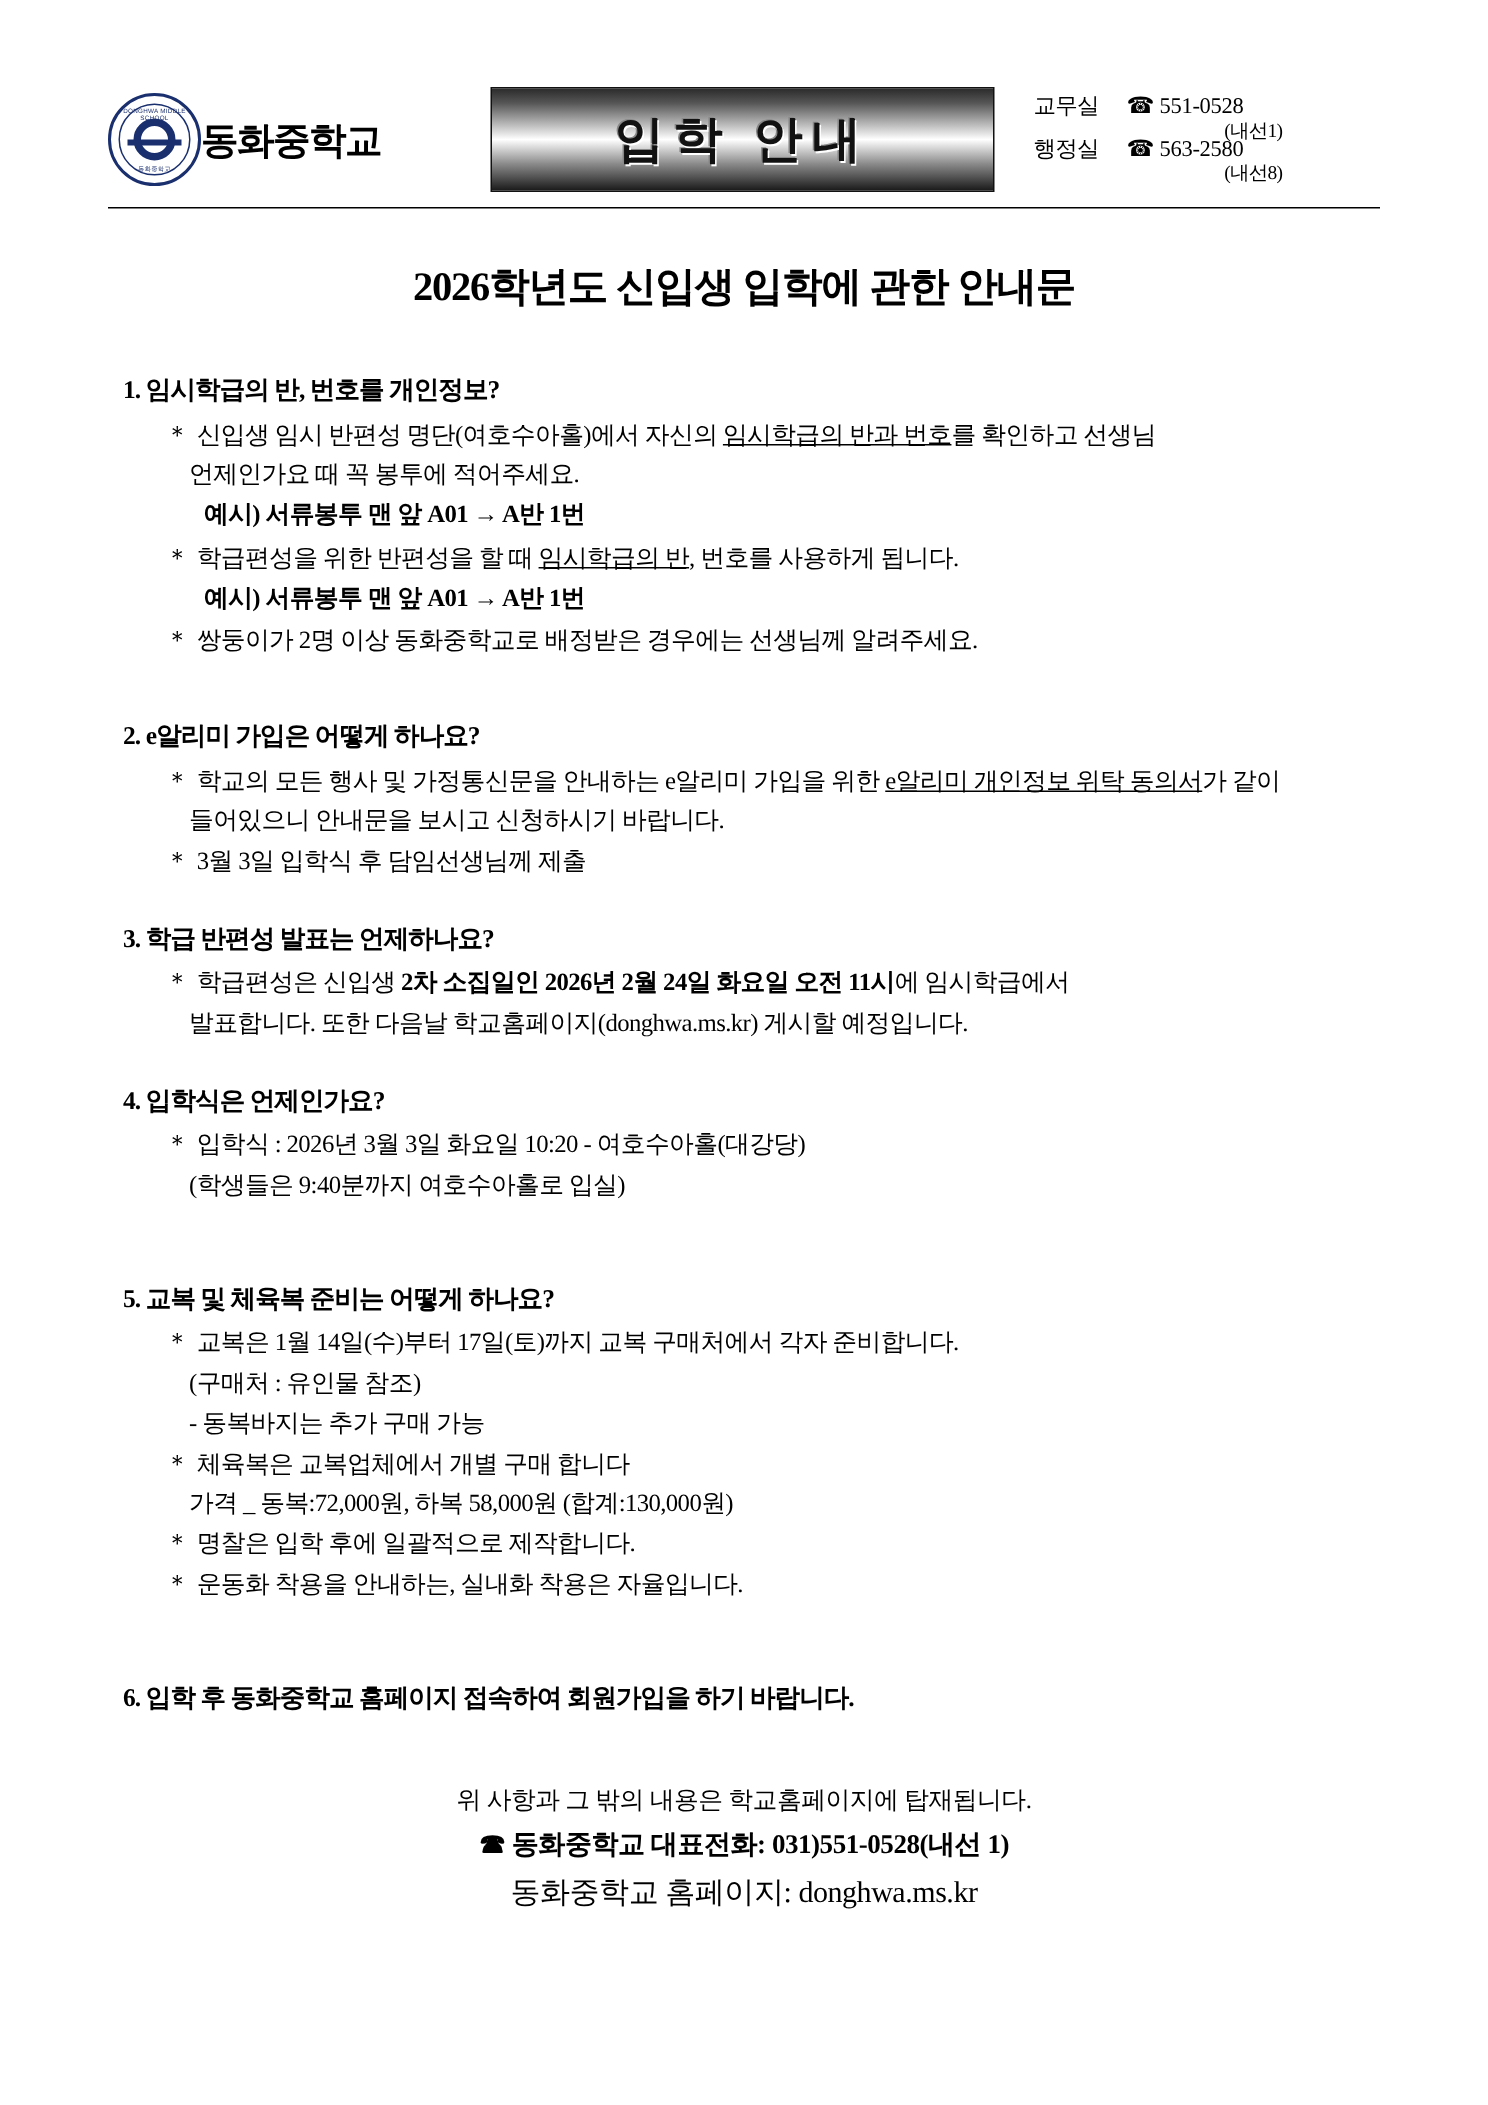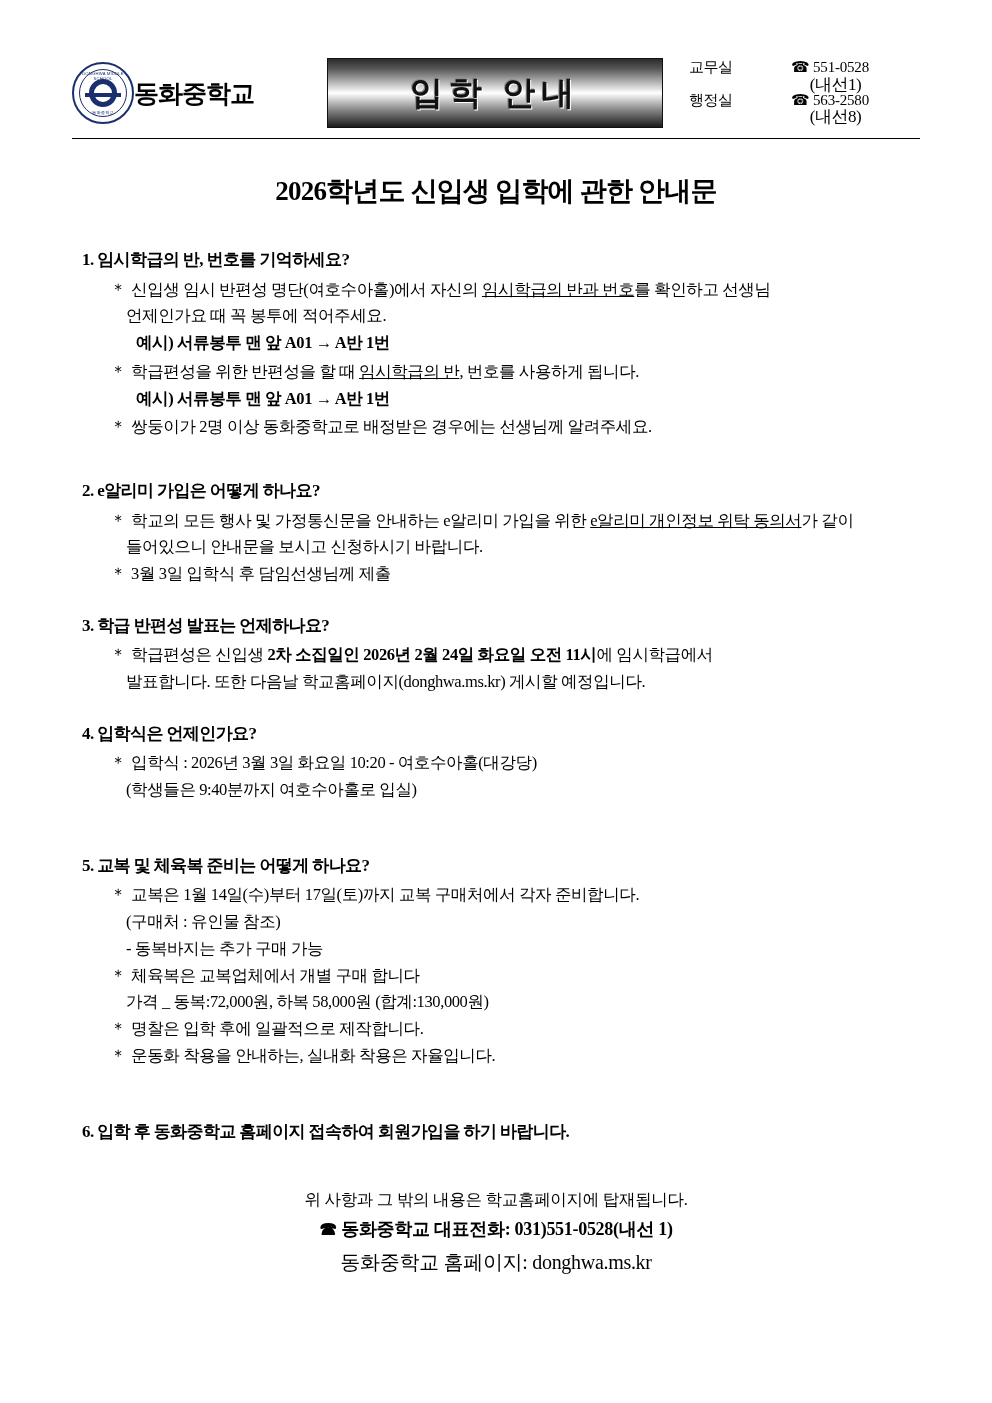--- a/index.html
+++ b/index.html
@@ -104,35 +104,34 @@
   }
   .contact-block {
     flex: 1 1 auto;
     padding-left: 26px;
     font-size: 15px;
     line-height: 1.02;
   }
   .contact-row {
     display: flex;
     align-items: baseline;
-    gap: 40px;
   }
   .contact-label {
     width: 62px;
     flex: 0 0 62px;
     letter-spacing: -0.5px;
   }
   .contact-num {
     letter-spacing: -0.2px;
     white-space: nowrap;
   }
   .contact-ext {
     text-align: center;
     padding-left: 62px;
-    font-size: 17px;
+    font-size: 13px;
     letter-spacing: -0.5px;
   }
   .rule {
     border: 0;
     border-top: 1.5px solid #000;
     margin: 10px 0 0 0;
   }
 
   
   .doc-title {
@@ -229,21 +228,21 @@
 
   <hr class="rule">
 
   <div class="doc-title">2026학년도 신입생 입학에 관한 안내문</div>
 
   <div class="content">
 
     <div class="q-block">
       <div class="q-title">
         <span>1.</span>
-        <span>임시학급의 반, 번호를 기억하세요?</span>
+        <span>임시학급의 반, 번호를 개인정보?</span>
       </div>
       <div class="bullet">
         <span class="star">＊</span><span>신입생 임시 반편성 명단(여호수아홀)에서 자신의 </span><span class="u">임시학급의 반과 번호</span><span>를 확인하고 선생님</span>
       </div>
       <div class="cont">언제인가요 때 꼭 봉투에 적어주세요.</div>
       <div class="example">예시) 서류봉투 맨 앞 A01 → A반 1번</div>
       <div class="bullet">
         <span class="star">＊</span><span>학급편성을 위한 반편성을 할 때 </span><span class="u">임시학급의 반</span><span>, 번호를 사용하게 됩니다.</span>
       </div>
       <div class="example">예시) 서류봉투 맨 앞 A01 → A반 1번</div>

